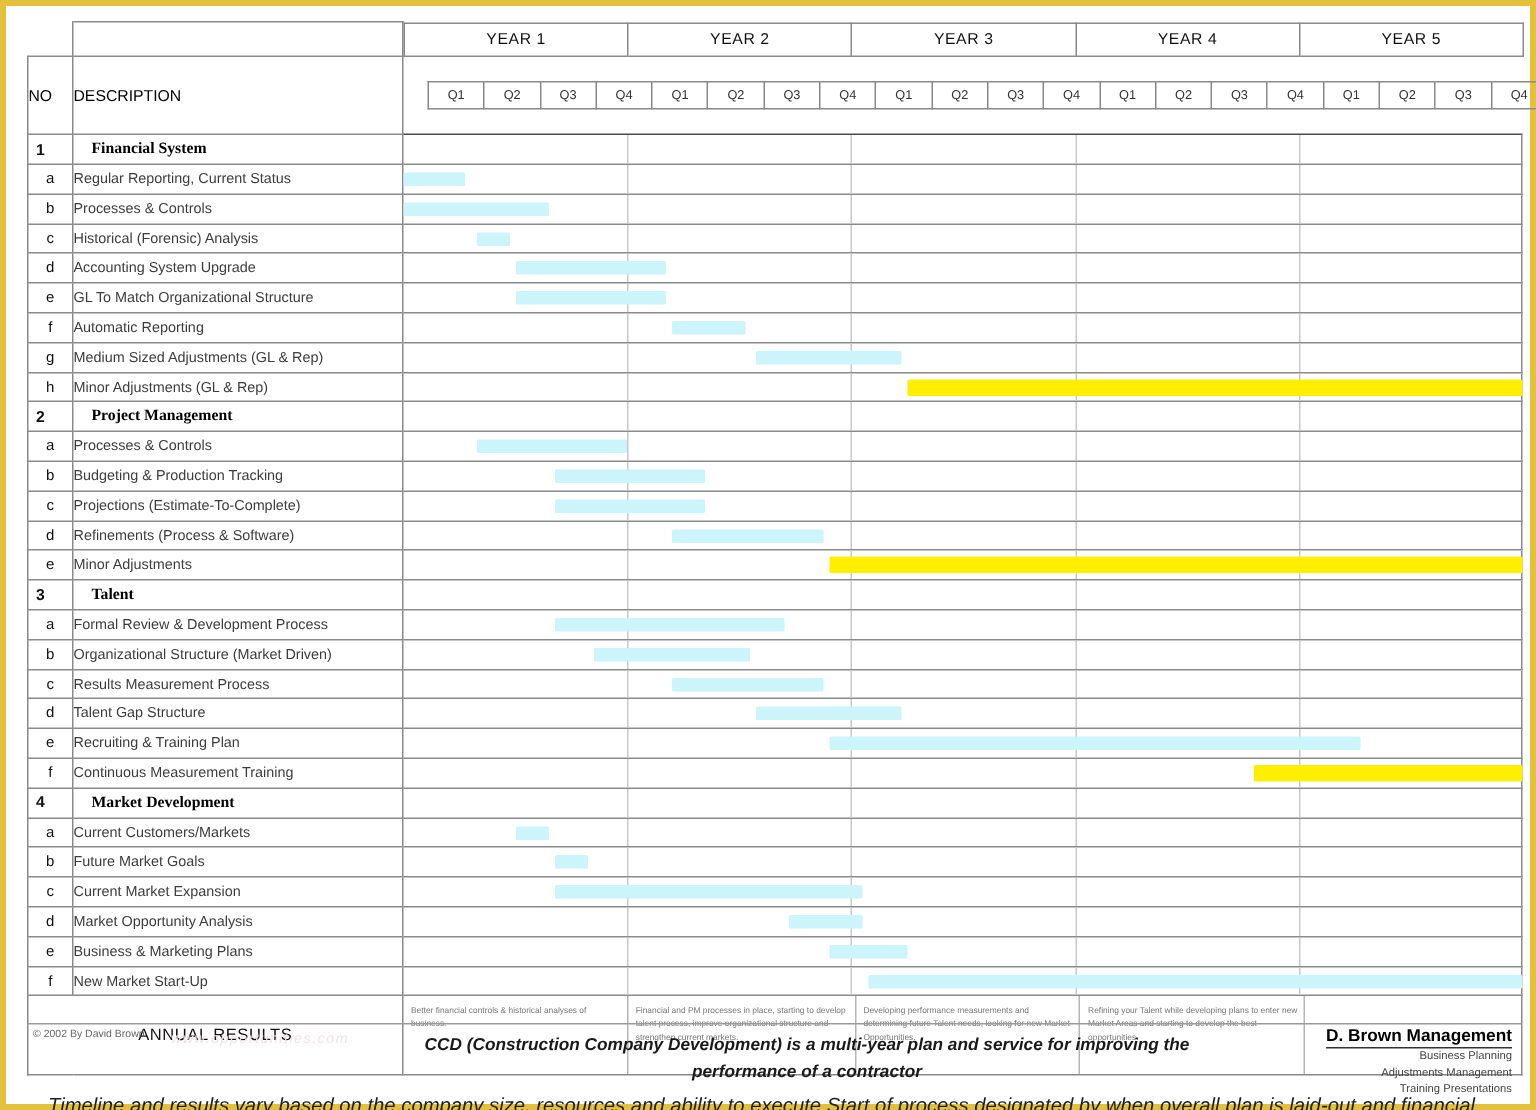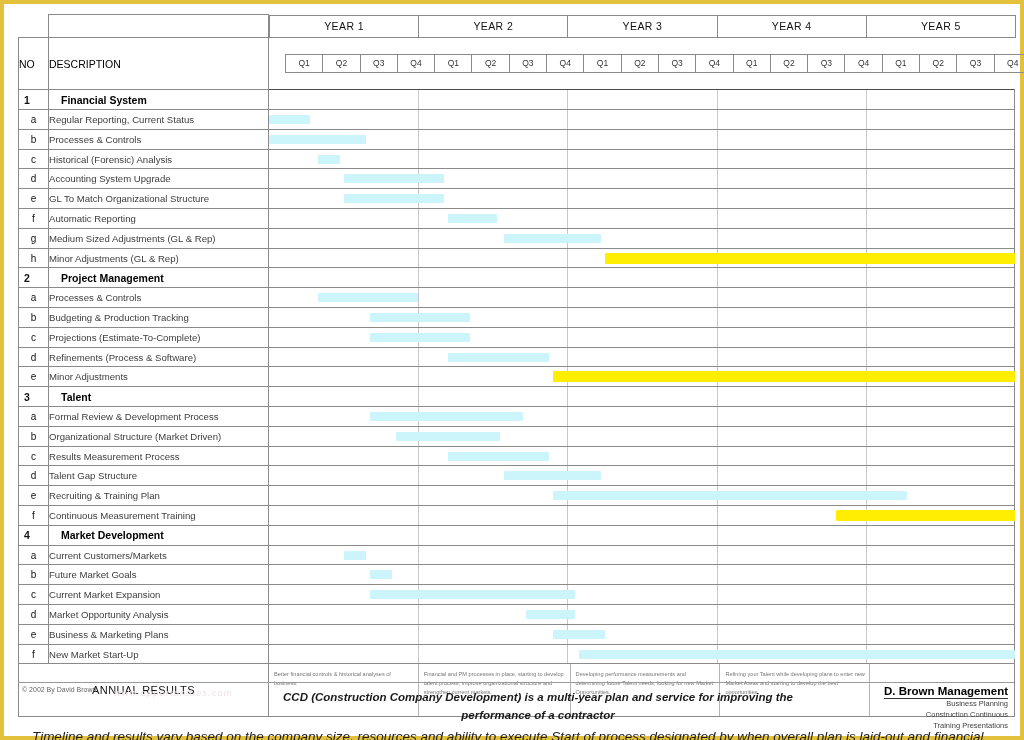--- a/index.html
+++ b/index.html
@@ -54,21 +54,21 @@
     padding-left:5px; text-align:left;
   }
   tbody tr { height:18.8px; }
   td.no {
     text-align:center; font-size:10px; color:#111;
   }
   td.no.sect { font-weight:bold; font-size:10.5px; text-align:left; padding-left:5px;}
   td.desc {
     padding-left:8px; font-size:9.6px; color:#3d3d3d; white-space:nowrap;
   }
-  td.desc.sect { font-weight:bold; color:#000; font-size:10.5px; padding-left:12px; }
+  td.desc.sect { font-weight:bold; color:#000; font-size:10.5px; padding-left:12px;font-family:Liberation Serif, serif; }
   tr.sect-row td { border-top:1.4px solid #4d4d4d; }
   tr.sect-row.first td { border-top:1px solid #8a8a8a; }
 
   
   td.timeline {
     position:relative;
     padding:0;
     border-left:1px solid #8a8a8a;
     border-right:1px solid #8a8a8a;
     border-top:none;
@@ -600,20 +600,20 @@
     <div class="note">Timeline and results vary based on the company size, resources and ability to execute   Start of process designated by when overall plan is laid-out and financial controls have started to be put in place.</div>
 
     <div class="footer">
       <div class="copyright">© 2002 By David Brown</div>
       <div class="watermark">www.opportunities.com</div>
       <div class="caption">CCD (Construction Company Development) is a multi-year plan and service for improving the performance of a contractor</div>
       <div class="brand">
         <div class="bname">D. Brown Management</div>
         <div id="brand-lines">
             <div class="bline">Business Planning</div>
-            <div class="bline">Construction Continuous</div>
+            <div class="bline">Adjustments Management</div>
             <div class="bline">Training Presentations</div>
           </div>
       </div>
     </div>
 
   </div>
 </div>
 
 </body></html>

